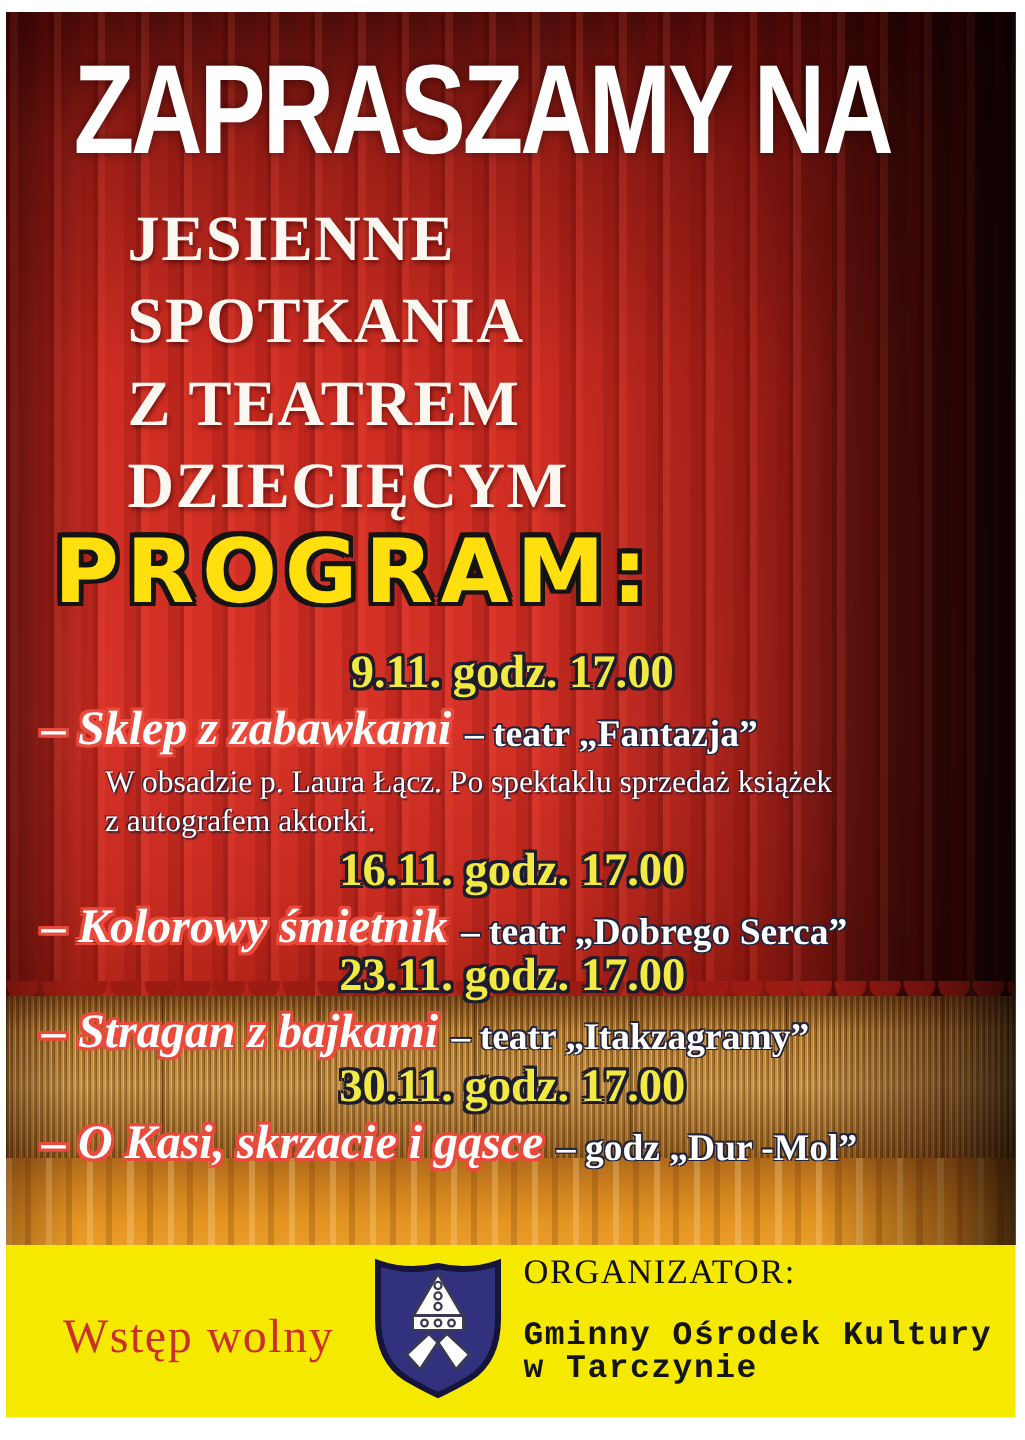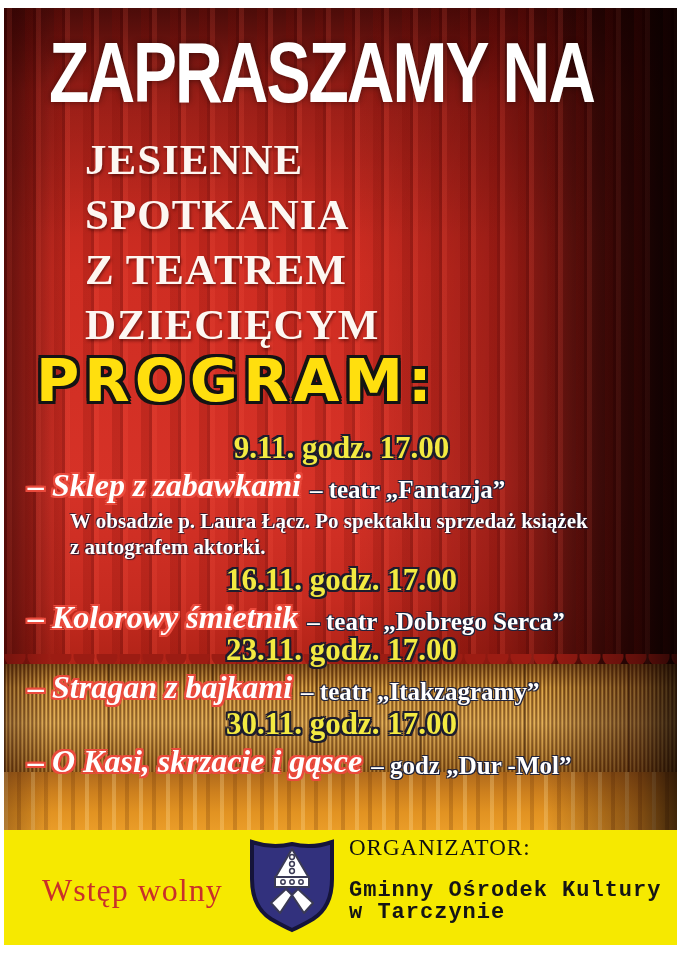--- a/index.html
+++ b/index.html
@@ -86,21 +86,21 @@
       -2px 0 0 #ea4a3c, 2px 0 0 #ea4a3c, 0 -2px 0 #ea4a3c, 0 2px 0 #ea4a3c;
   }
   .show-theater{
     font-weight:bold;font-size:25px;color:#ffffff;
     text-shadow:
       -1px -1px 0 #20243d, 1px -1px 0 #20243d, -1px 1px 0 #20243d, 1px 1px 0 #20243d;
     margin-top: 12px;
   }
   .event-note{
     position:absolute;left:70px;top:498px;
-    font-weight:bold;font-size:21px;line-height:26px;color:#ffffff;
+    font-weight:normal;font-size:21px;line-height:26px;color:#ffffff;
     text-shadow:-1px -1px 0 rgba(25,25,50,0.8), 1px 1px 1px rgba(25,25,50,0.8);
   }
   
   .footer-bar{
     position:absolute;left:4px;top:830px;width:673px;height:115px;
     background:#f6e900;
   }
   .admission{
     position:absolute;left:38px;top:42px;
     font-size:32px;color:#c9302a;letter-spacing:1px;

